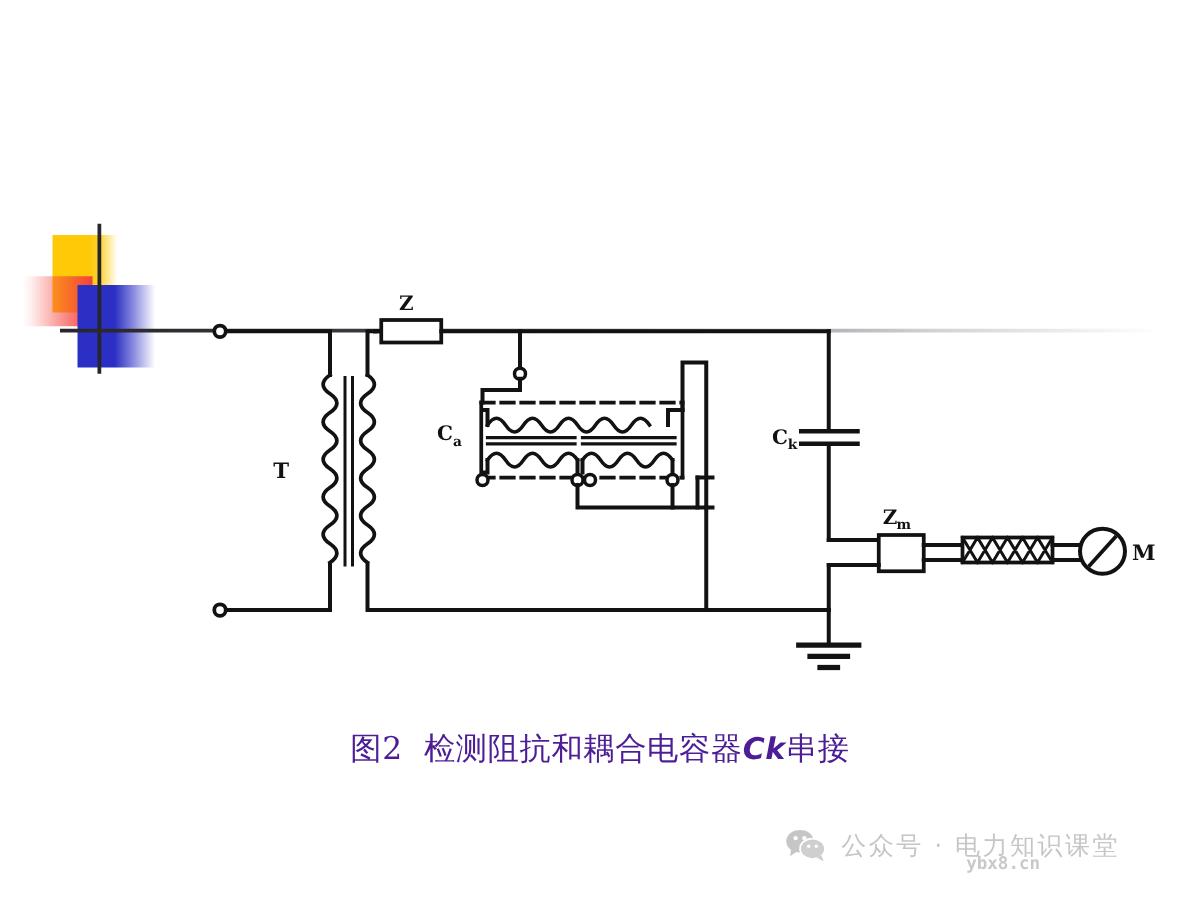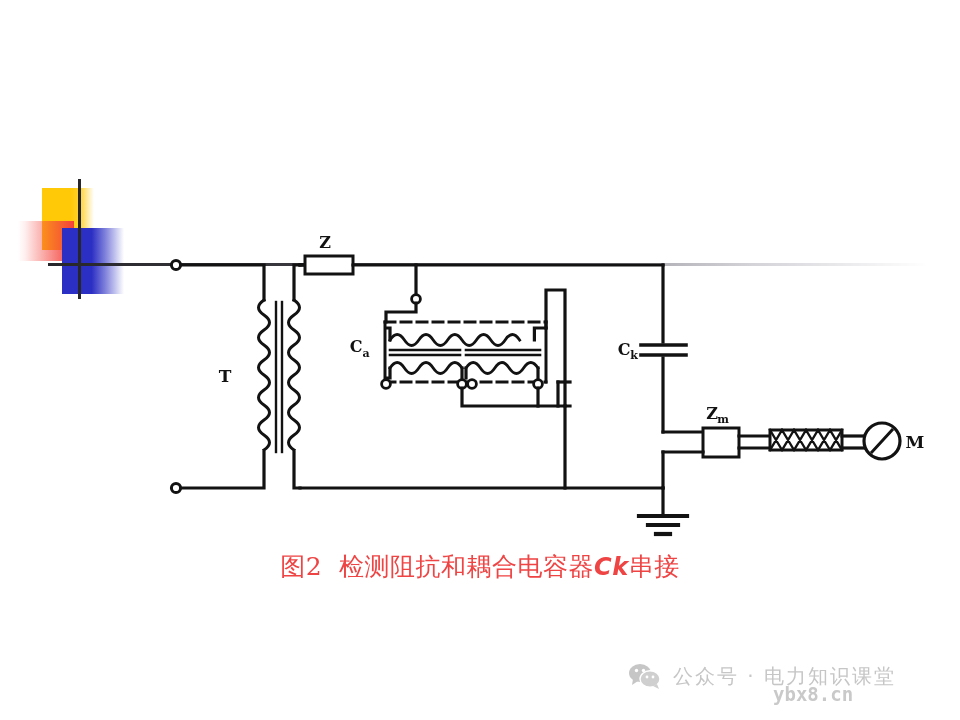--- a/index.html
+++ b/index.html
@@ -69,26 +69,26 @@
   #circuit {
     position: absolute;
     left: 0;
     top: 0;
   }
 
   
   #caption {
     position: absolute;
     left: 0;
-    top: 550px;
+    top: 582px;
     width: 960px;
     text-align: center;
     font-family: "DejaVu Serif", "Liberation Serif", serif;
     font-size: 25px;
-    color: #ef4444;
+    color: #4c1d95;
     letter-spacing: 0.5px;
     white-space: nowrap;
   }
   #caption .cap-em {
     font-family: "DejaVu Sans", "Liberation Sans", sans-serif;
     font-weight: bold;
     font-style: italic;
     font-size: 24px;
   }
 
@@ -106,21 +106,21 @@
     font-size: 20px;
     color: #c6c6c6;
     letter-spacing: 2px;
     white-space: nowrap;
   }
   #wm-url {
     position: absolute;
     left: 773px;
     top: 683px;
     font-family: "DejaVu Sans Mono", "Liberation Mono", monospace;
-    font-size: 19px;
+    font-size: 14px;
     font-weight: bold;
     color: #c9c9c9;
     letter-spacing: 0px;
   }
 </style>
 </head>
 <body>
 
 <div id="deco">
   <div class="sq-yellow"></div>

